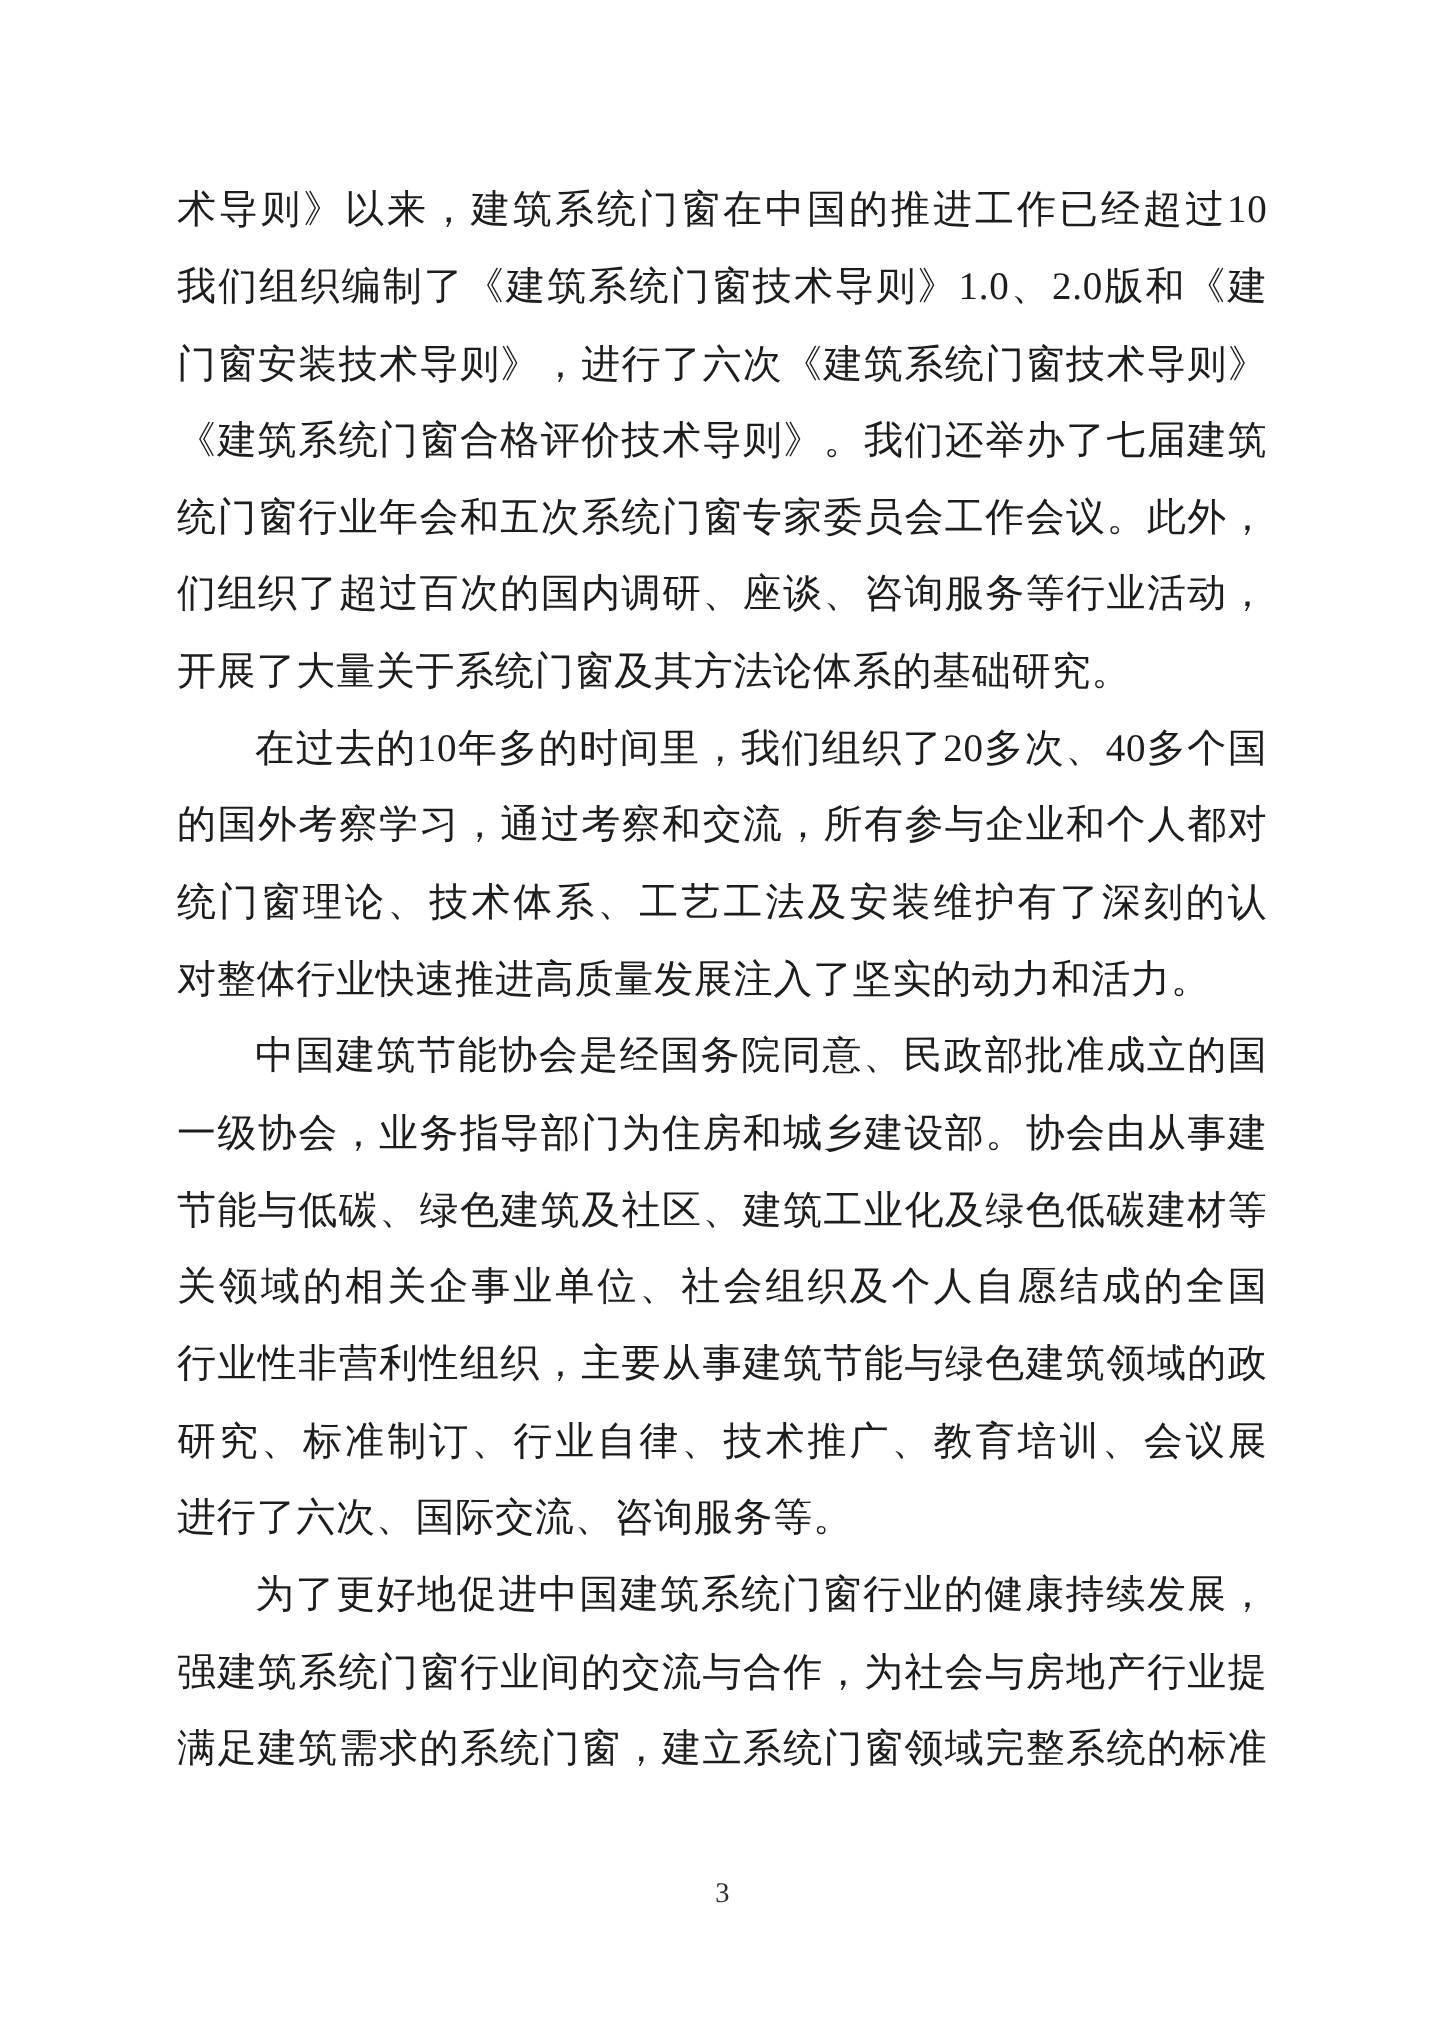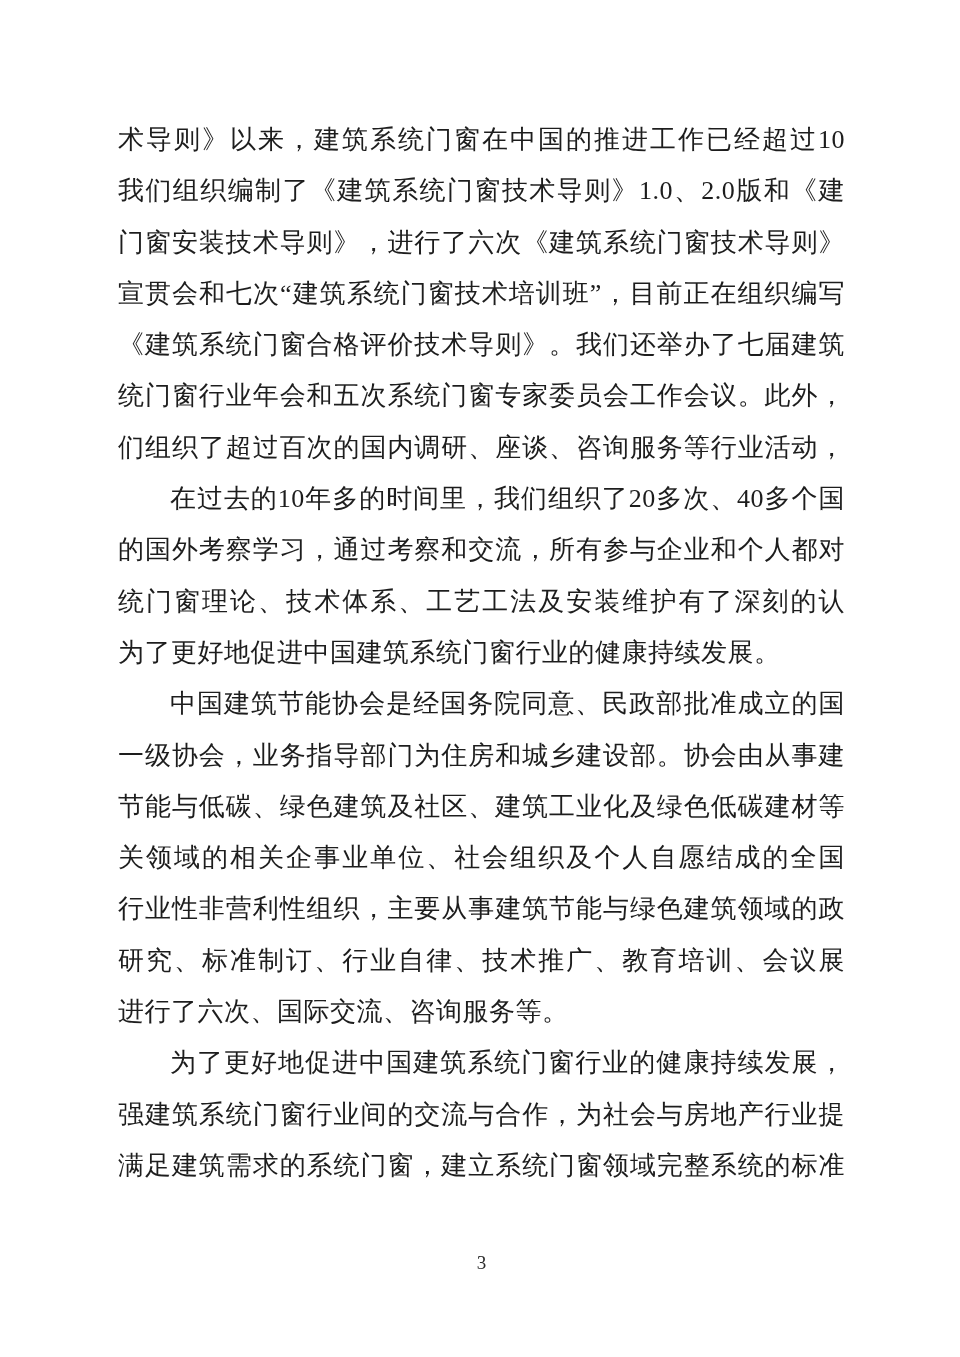--- a/index.html
+++ b/index.html
@@ -53,28 +53,28 @@
   }
 </style>
 </head>
 <body>
 
 <div class="page">
   <div class="body-text" id="body-text">
       <div class="line justify">术导则》以来，建筑系统门窗在中国的推进工作已经超过10年。</div>
       <div class="line justify">我们组织编制了《建筑系统门窗技术导则》1.0、2.0版和《建筑</div>
       <div class="line justify">门窗安装技术导则》，进行了六次《建筑系统门窗技术导则》的</div>
-      <div class="line justify">宣贯会和七次“建筑系统门窗技术培训班”，目前正在组织编写</div>
       <div class="line justify">《建筑系统门窗合格评价技术导则》。我们还举办了七届建筑系</div>
       <div class="line justify">统门窗行业年会和五次系统门窗专家委员会工作会议。此外，我</div>
       <div class="line justify">们组织了超过百次的国内调研、座谈、咨询服务等行业活动，并</div>
+      <div class="line">开展了大量关于系统门窗及其方法论体系的基础研究。</div>
       <div class="line justify indent">在过去的10年多的时间里，我们组织了20多次、40多个国家</div>
       <div class="line justify">的国外考察学习，通过考察和交流，所有参与企业和个人都对系</div>
       <div class="line justify">统门窗理论、技术体系、工艺工法及安装维护有了深刻的认识，</div>
-      <div class="line">为了更好地促进中国建筑系统门窗行业的健康持续发展。</div>
+      <div class="line">对整体行业快速推进高质量发展注入了坚实的动力和活力。</div>
       <div class="line justify indent">中国建筑节能协会是经国务院同意、民政部批准成立的国家</div>
       <div class="line justify">一级协会，业务指导部门为住房和城乡建设部。协会由从事建筑</div>
       <div class="line justify">节能与低碳、绿色建筑及社区、建筑工业化及绿色低碳建材等相</div>
       <div class="line justify">关领域的相关企事业单位、社会组织及个人自愿结成的全国性、</div>
       <div class="line justify">行业性非营利性组织，主要从事建筑节能与绿色建筑领域的政策</div>
       <div class="line justify">研究、标准制订、行业自律、技术推广、教育培训、会议展览、</div>
       <div class="line">进行了六次、国际交流、咨询服务等。</div>
       <div class="line justify indent">为了更好地促进中国建筑系统门窗行业的健康持续发展，加</div>
       <div class="line justify">强建筑系统门窗行业间的交流与合作，为社会与房地产行业提供</div>
       <div class="line justify">满足建筑需求的系统门窗，建立系统门窗领域完整系统的标准规</div>

